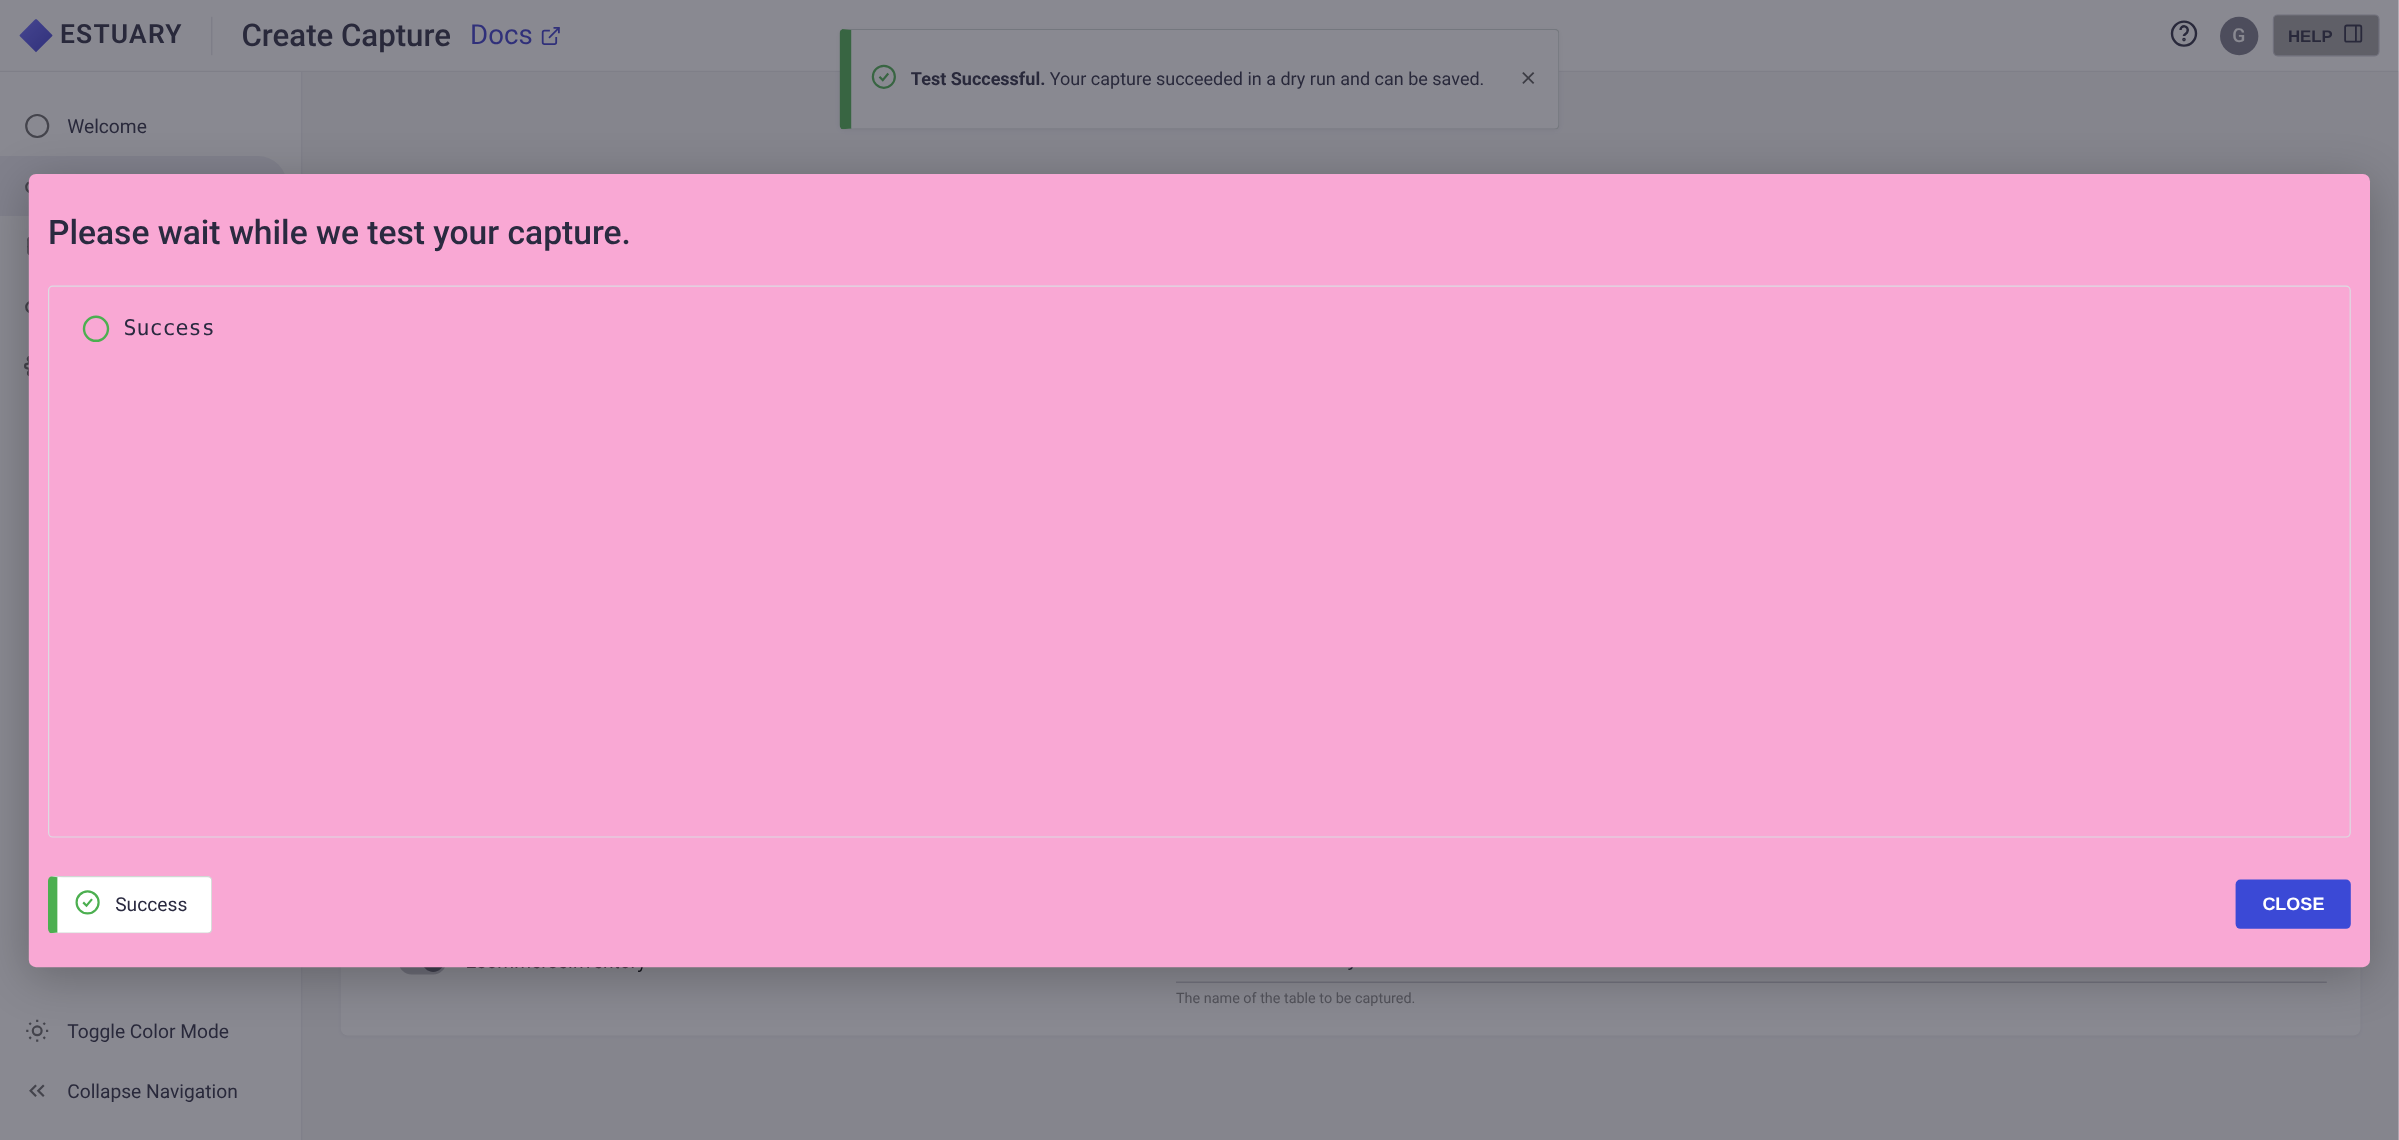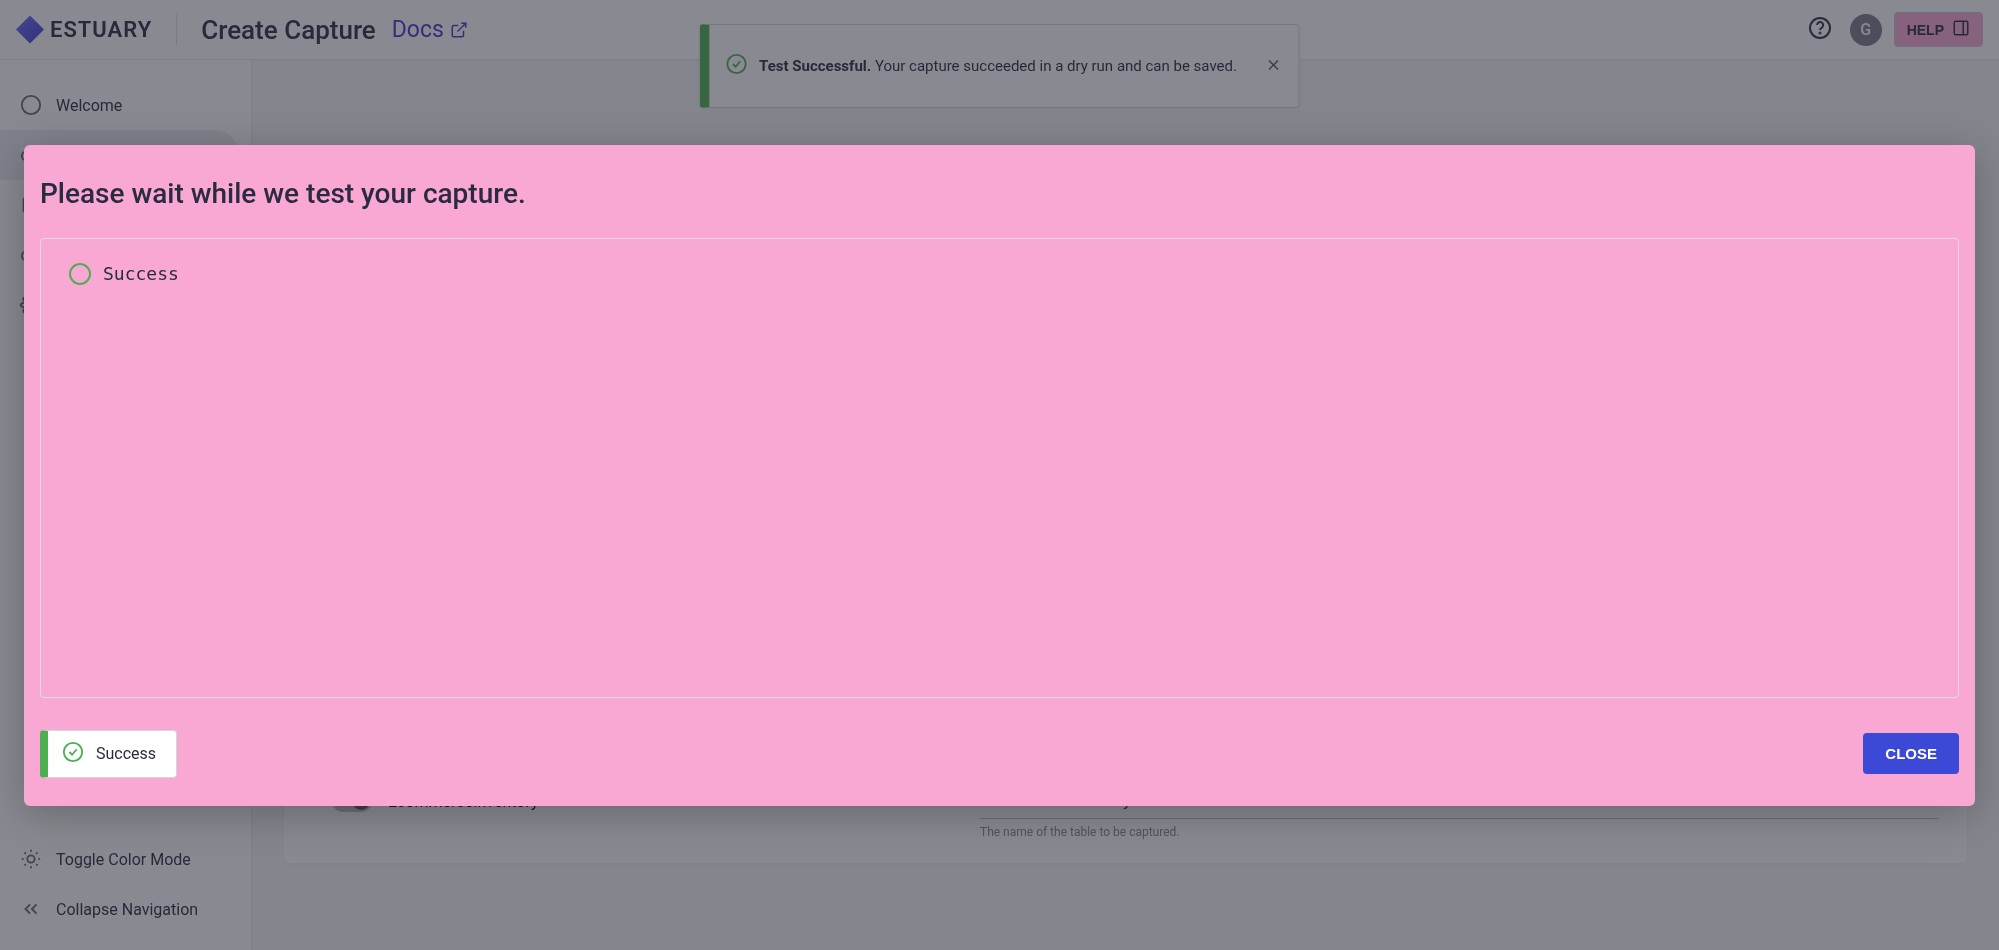--- a/index.html
+++ b/index.html
@@ -46,21 +46,21 @@
       color: #2a2a40;
     }
     .avatar {
       width: 32px; height: 32px; border-radius: 50%;
       background: #7a7a8a; color: #fff; display: flex; align-items: center; justify-content: center;
       font-size: 16px; font-weight: 500; margin: 0 12px;
     }
     .help-btn {
       display: flex; align-items: center; gap: 8px;
       padding: 6px 12px; border: 1px solid #c8c8d0; border-radius: 4px;
-      background: #f9a8d4; font-size: 14px; font-weight: 600; color: #2a2a40; cursor: pointer;
+      background: #a3a3a3; font-size: 14px; font-weight: 600; color: #2a2a40; cursor: pointer;
     }
     .toast {
       position: absolute; top: 24px; left: 50%; transform: translateX(-50%);
       display: flex; align-items: center; gap: 12px;
       background: #fff; border: 1px solid #d0d8d4; border-left: 10px solid #4caf50;
       border-radius: 4px; padding: 28px 16px; z-index: 50;
       box-shadow: 0 1px 4px rgba(0,0,0,0.05);
     }
     .toast-icon { color: #4caf50; }
     .toast-text { font-size: 15px; color: #2a2a40; }

